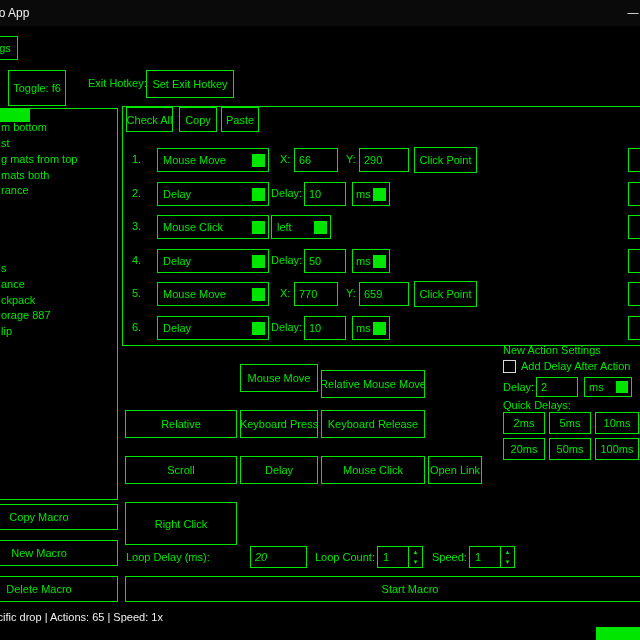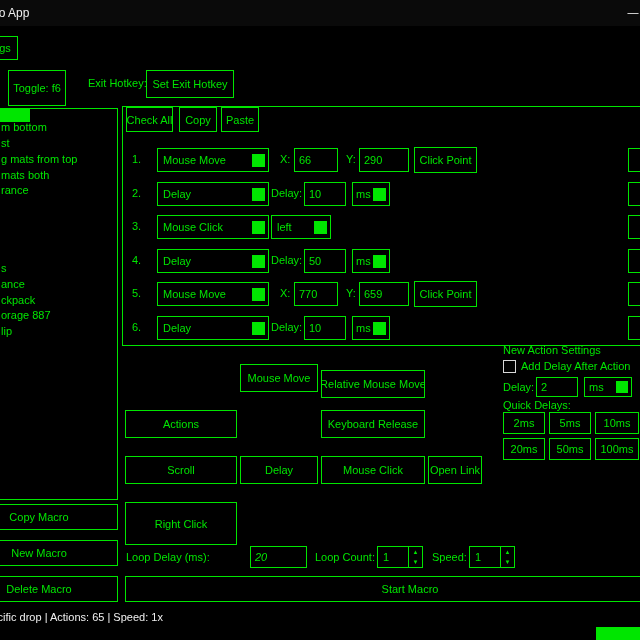--- a/index.html
+++ b/index.html
@@ -133,21 +133,22 @@
   <input class="inp" style="left: 304px; top: 316px; width: 42px; height: 24px;" value="10">
   <div class="dd" style="left:352px;top:316px;width:38px;height:24px;">
     <span class="txt" style="padding-left:3px;">ms</span>
     <span class="sq"></span>
   </div>
   <div class="btn" style="left:628px;top:316px;width:70px;height:24px;">Remove</div>
 
   <div class="btn" style="left:240px;top:364px;width:78px;height:28px;">Mouse Move</div>
   <div class="btn" style="left:321px;top:364px;width:104px;height:28px;margin-top:6px;">Relative Mouse Move</div>
 
-  <div class="btn" style="left:125px;top:410px;width:112px;height:28px;">Actions</div>
+  <div class="btn" style="left:125px;top:410px;width:112px;height:28px;">Relative</div>
+  <div class="btn" style="left:240px;top:410px;width:78px;height:28px;">Keyboard Press</div>
   <div class="btn" style="left:321px;top:410px;width:104px;height:28px;">Keyboard Release</div>
 
   <div class="btn" style="left:125px;top:456px;width:112px;height:28px;text-align:right;">Scroll</div>
   <div class="btn" style="left:240px;top:456px;width:78px;height:28px;">Delay</div>
   <div class="btn" style="left:321px;top:456px;width:104px;height:28px;">Mouse Click</div>
   <div class="btn" style="left:428px;top:456px;width:54px;height:28px;">Open Link</div>
 
   <div class="btn" style="left:125px;top:502px;width:112px;height:43px;">Right Click</div>
 
   <span class="lbl" style="left:503px;top:344px;">New Action Settings</span>

